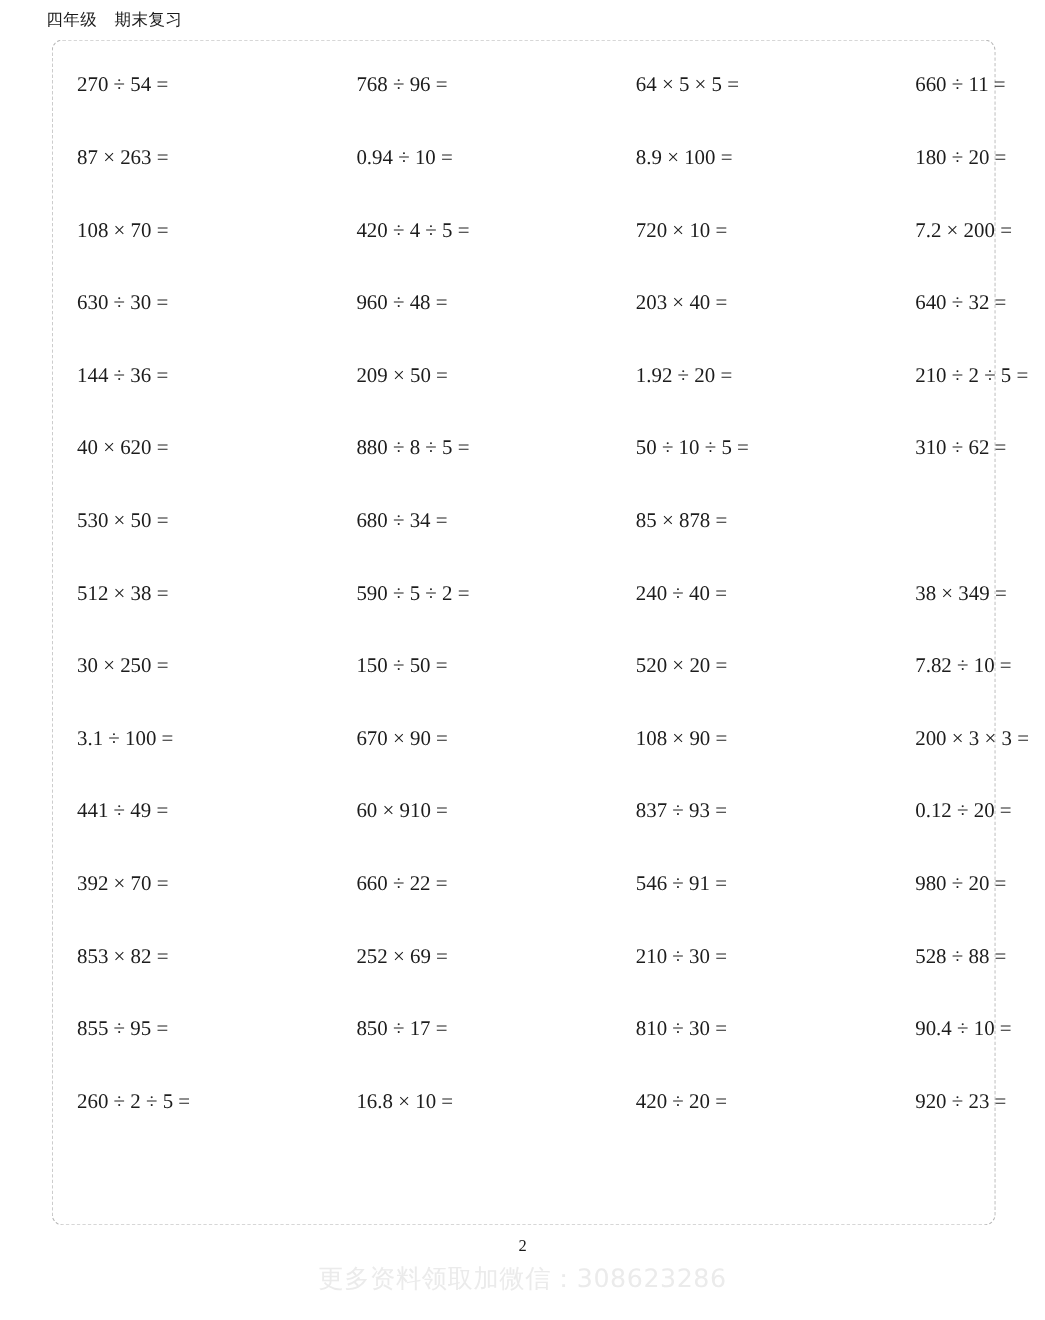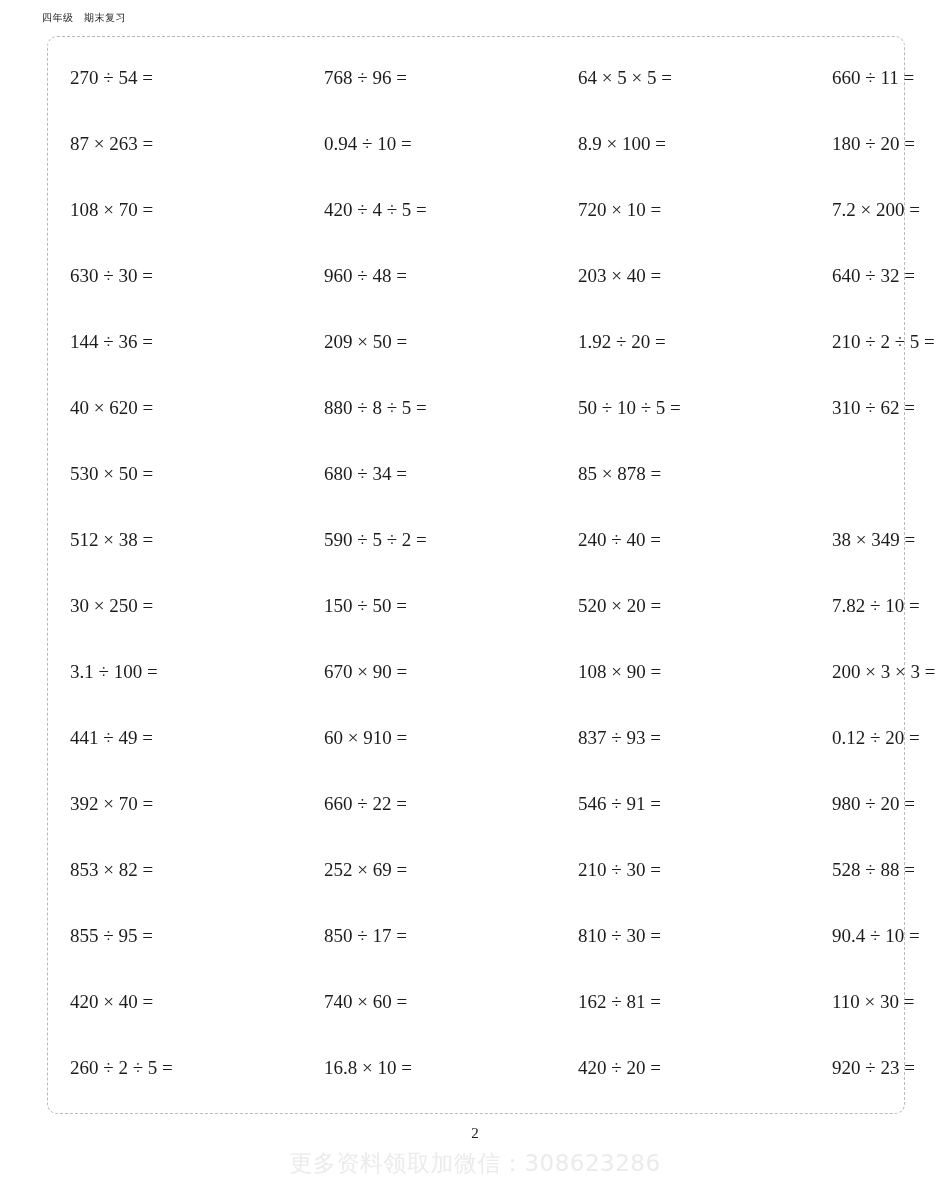--- a/index.html
+++ b/index.html
@@ -15,21 +15,21 @@
     color: #1a1a1a;
     overflow: hidden;
   }
 
   
   #worksheet-header {
     position: absolute;
     left: 42px;
     top: 8px;
     font-family: "DejaVu Sans", "Liberation Sans", sans-serif;
-    font-size: 10px;
+    font-size: 15px;
     line-height: 20px;
     color: #1a1a1a;
     white-space: pre;
     letter-spacing: 0.5px;
   }
 
   
   #problem-panel {
     position: absolute;
     left: 47px;
@@ -181,26 +181,20 @@
         <div class="problem-cell">210 ÷ 30 =</div>
         <div class="problem-cell">528 ÷ 88 =</div>
       </div>
       <div class="problem-row">
         <div class="problem-cell">855 ÷ 95 =</div>
         <div class="problem-cell">850 ÷ 17 =</div>
         <div class="problem-cell">810 ÷ 30 =</div>
         <div class="problem-cell">90.4 ÷ 10 =</div>
       </div>
       <div class="problem-row">
-        <div class="problem-cell">420 × 40 =</div>
-        <div class="problem-cell">740 × 60 =</div>
-        <div class="problem-cell">162 ÷ 81 =</div>
-        <div class="problem-cell">110 × 30 =</div>
-      </div>
-      <div class="problem-row">
         <div class="problem-cell">260 ÷ 2 ÷ 5 =</div>
         <div class="problem-cell">16.8 × 10 =</div>
         <div class="problem-cell">420 ÷ 20 =</div>
         <div class="problem-cell">920 ÷ 23 =</div>
       </div>
     </div>
 </div>
 
 <div id="page-number">2</div>
 

